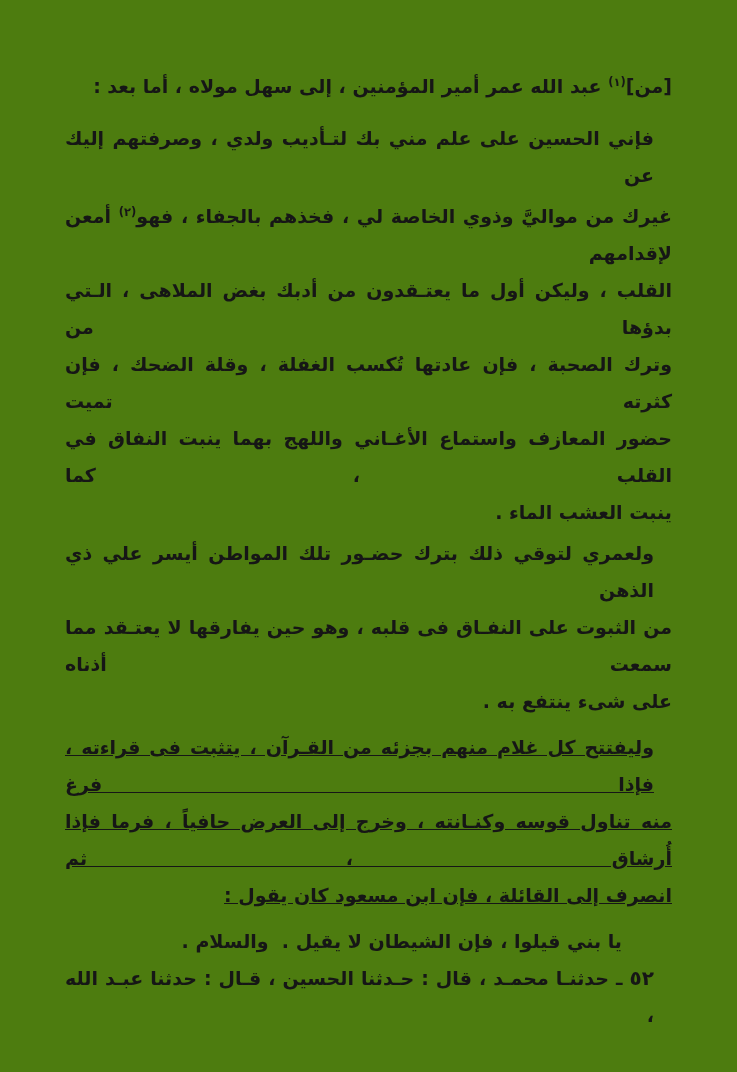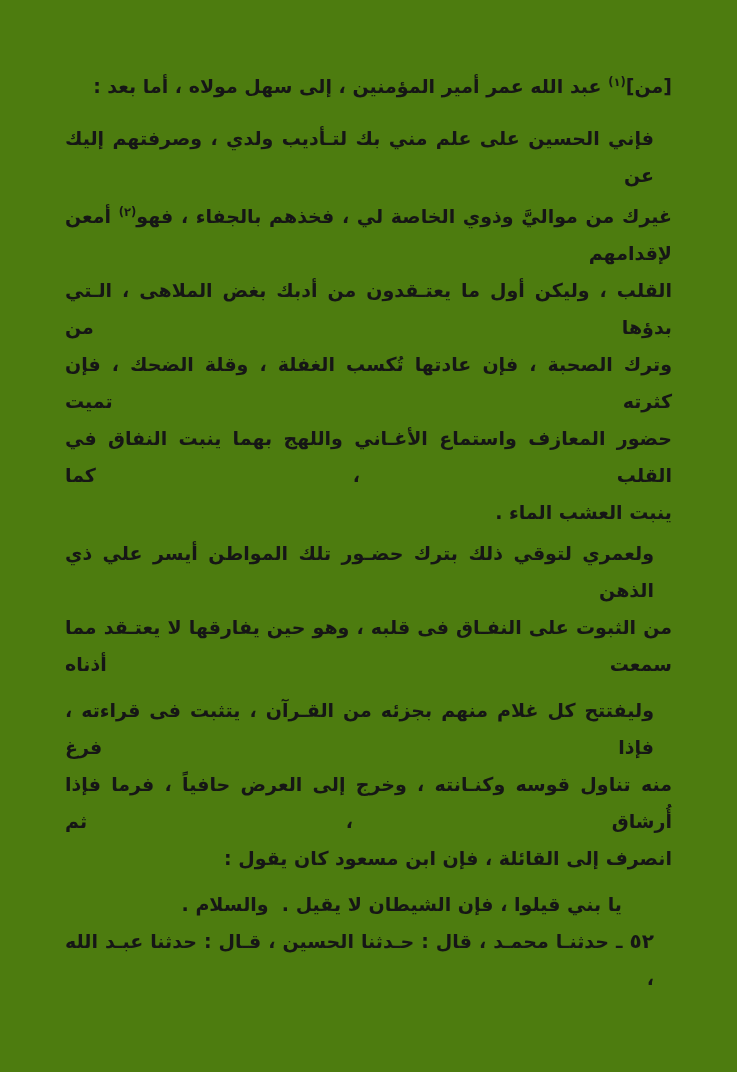--- a/index.html
+++ b/index.html
@@ -14,21 +14,21 @@
     color:#161616;
   }
   .body-text{font-size:19px;line-height:37px;}
   .line{margin:0;padding:0;}
   .justify{text-align:justify;text-align-last:justify;-moz-text-align-last:justify;text-justify:inter-word;}
   .end{text-align:right;}
   .first{padding-right:18px;}
   .quote{padding-right:50px;}
   .b-salutation{margin-bottom:15px;}
   .b-para-lamri{margin-top:4px;}
-  .b-para-quran{margin-top:9px;}
+  .b-para-quran{margin-top:9px;text-decoration:underline;}
   .b-quote{margin-top:9px;}
   .sup{font-size:11.5px;vertical-align:7px;letter-spacing:0;}
   .hnum{font-size:20px;}
 </style>
 </head>
 <body>
 
 <div class="page">
 
   <main class="body-text" id="main-text">
@@ -39,20 +39,21 @@
         <p class="line justify first">فإني الحسين على علم مني بك لتـأديب ولدي ، وصرفتهم إليك عن</p>
         <p class="line justify">غيرك من مواليَّ وذوي الخاصة لي ، فخذهم بالجفاء ، فهو<span class="sup">(٢)</span> أمعن لإقدامهم</p>
         <p class="line justify">القلب ، وليكن أول ما يعتـقدون من أدبك بغض الملاهى ، الـتي بدؤها من</p>
         <p class="line justify">وترك الصحبة ، فإن عادتها تُكسب الغفلة ، وقلة الضحك ، فإن كثرته تميت</p>
         <p class="line justify">حضور المعازف واستماع الأغـاني واللهج بهما ينبت النفاق في القلب ، كما</p>
         <p class="line end">ينبت العشب الماء .</p>
       </div>
       <div class="block b-para-lamri">
         <p class="line justify first">ولعمري لتوقي ذلك بترك حضـور تلك المواطن أيسر علي ذي الذهن</p>
         <p class="line justify">من الثبوت على النفـاق فى قلبه ، وهو حين يفارقها لا يعتـقد مما سمعت أذناه</p>
+        <p class="line end">على شىء ينتفع به .</p>
       </div>
       <div class="block b-para-quran">
         <p class="line justify first">وليفتتح كل غلام منهم بجزئه من القـرآن ، يتثبت فى قراءته ، فإذا فرغ</p>
         <p class="line justify">منه تناول قوسه وكنـانته ، وخرج إلى العرض حافياً ، فرما فإذا أُرشاق ، ثم</p>
         <p class="line end">انصرف إلى القائلة ، فإن ابن مسعود كان يقول :</p>
       </div>
       <div class="block b-quote">
         <p class="line end quote">يا بني قيلوا ، فإن الشيطان لا يقيل . &nbsp;والسلام .</p>
       </div>
       <div class="block b-hadith-52">

